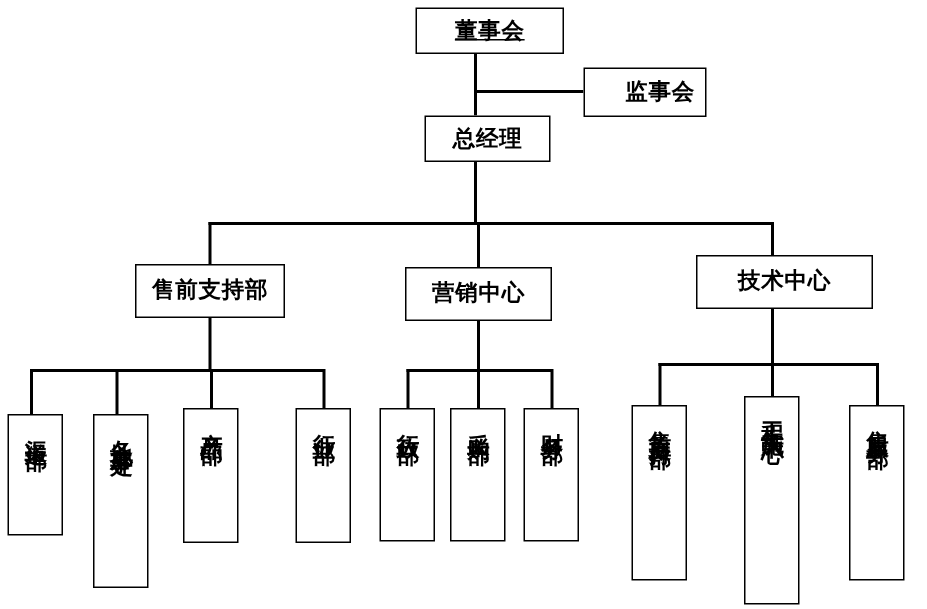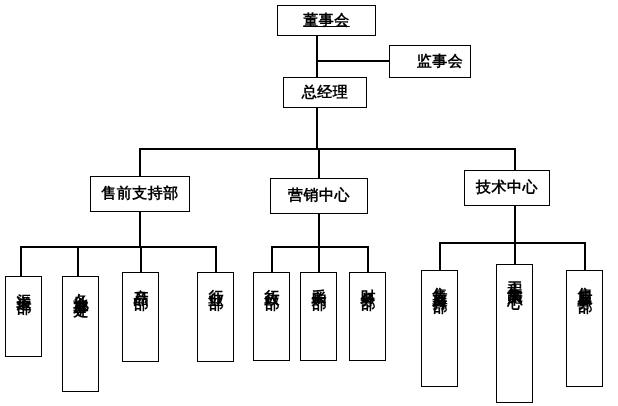--- a/index.html
+++ b/index.html
@@ -112,21 +112,21 @@
   </div>
 
   <div class="node horiz" style="left:90px; top:176px; width:100px; height:36px;">
     <span class="node-label">售前支持部</span>
   </div>
 
   <div class="node horiz" style="left:270px; top:178px; width:98px; height:36px;">
     <span class="node-label">营销中心</span>
   </div>
 
-  <div class="node horiz" style="left:464px; top:170px; width:86px; height:36px;">
+  <div class="node horiz" style="left:464px; top:170px; width:118px; height:36px;">
     <span class="node-label">技术中心</span>
   </div>
 
   <div class="node vert" style="left:5px; top:276px; width:37px; height:81px;">
     <span class="node-label">渠道部</span>
   </div>
 
   <div class="node vert" style="left:62px; top:276px; width:37px; height:116px;">
     <span class="node-label">各地办事处</span>
   </div>

